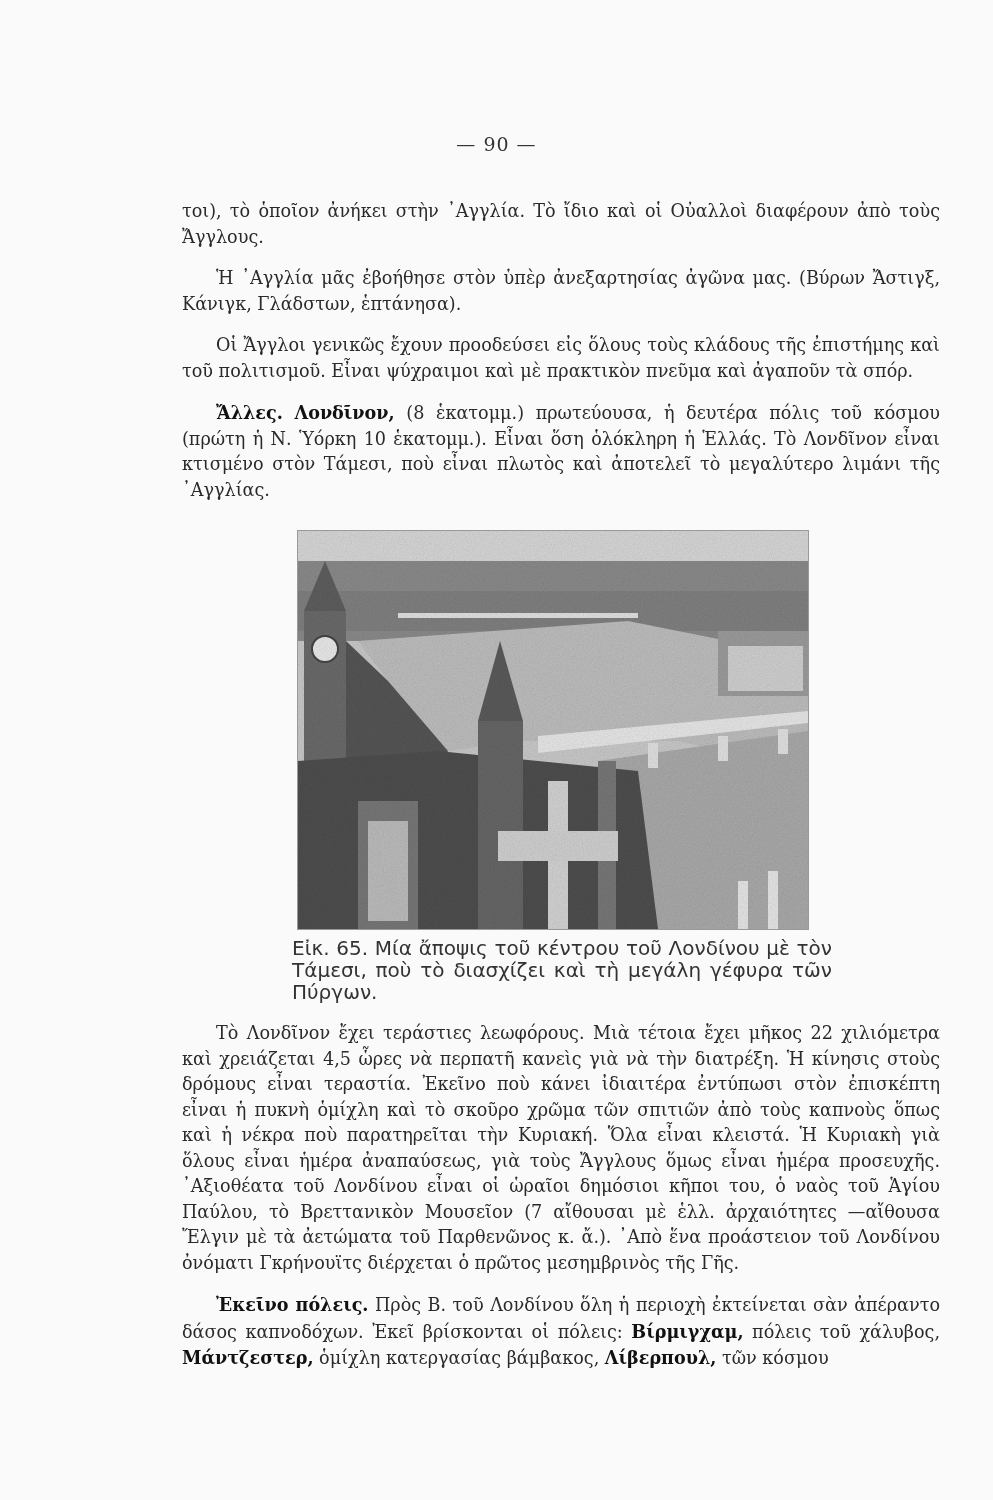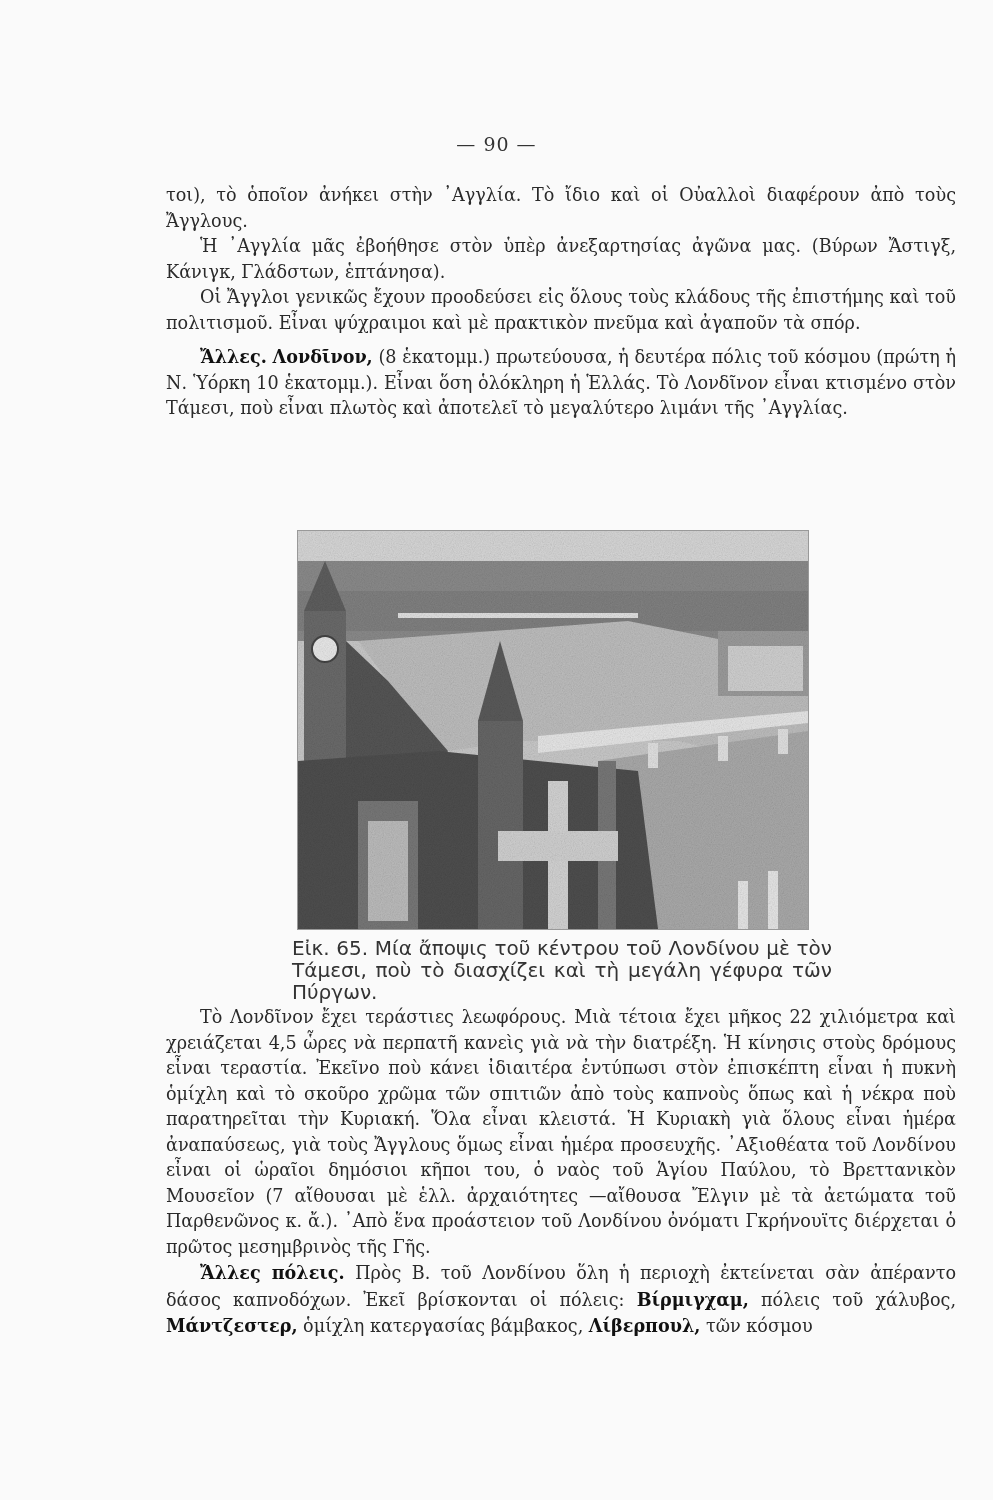--- a/index.html
+++ b/index.html
@@ -2,21 +2,21 @@
 <html><head>
 <meta charset="utf-8">
 <style>
   html, body { margin: 0; padding: 0; background: #fafafa; }
   body { width: 993px; height: 1500px; position: relative; overflow: hidden;
          font-family: "DejaVu Serif", "Liberation Serif", serif; color: #2a2a2a; }
   .page-number { position: absolute; left: 0; width: 993px; top: 133px; text-align: center;
                  font-size: 19px; letter-spacing: 1px; color: #333; }
   .text-block { position: absolute; left: 166px; width: 790px; font-size: 17.6px;
                 line-height: 25.5px; text-align: justify; }
-  .para { margin: 0; }
+  .para { margin: 16px; }
   .indent { text-indent: 34px; }
   .bold { font-weight: bold; color: #111; }
   .figure { position: absolute; left: 297px; top: 530px; width: 510px; height: 398px;
             background: #b9b9b9; overflow: hidden; border: 1px solid #999; }
   .figure svg { display: block; width: 100%; height: 100%; }
   .caption { position: absolute; left: 292px; top: 937px; width: 540px;
              font-family: "DejaVu Sans", "Liberation Sans", sans-serif; font-size: 20px;
              line-height: 22px; color: #333; text-align: justify; }
 </style>
 </head>
@@ -80,14 +80,14 @@
       <rect x="440" y="350" width="10" height="48" fill="#e5e5e5"></rect>
       <rect x="470" y="340" width="10" height="58" fill="#e5e5e5"></rect>
     </g>
   </svg>
 </div>
 
 <div class="caption">Εἰκ. 65. Μία ἄποψις τοῦ κέντρου τοῦ Λονδίνου μὲ τὸν Τάμεσι, ποὺ τὸ διασχίζει καὶ τὴ μεγάλη γέφυρα τῶν Πύργων.</div>
 
 <div class="text-block" style="top:1005px;">
   <p class="para indent">Τὸ Λονδῖνον ἔχει τεράστιες λεωφόρους. Μιὰ τέτοια ἔχει μῆκος 22 χιλιόμετρα καὶ χρειάζεται 4,5 ὧρες νὰ περπατῆ κανεὶς γιὰ νὰ τὴν διατρέξη. Ἡ κίνησις στοὺς δρόμους εἶναι τεραστία. Ἐκεῖνο ποὺ κάνει ἰδιαιτέρα ἐντύπωσι στὸν ἐπισκέπτη εἶναι ἡ πυκνὴ ὁμίχλη καὶ τὸ σκοῦρο χρῶμα τῶν σπιτιῶν ἀπὸ τοὺς καπνοὺς ὅπως καὶ ἡ νέκρα ποὺ παρατηρεῖται τὴν Κυριακή. Ὅλα εἶναι κλειστά. Ἡ Κυριακὴ γιὰ ὅλους εἶναι ἡμέρα ἀναπαύσεως, γιὰ τοὺς Ἄγγλους ὅμως εἶναι ἡμέρα προσευχῆς. ᾿Αξιοθέατα τοῦ Λονδίνου εἶναι οἱ ὡραῖοι δημόσιοι κῆποι του, ὁ ναὸς τοῦ Ἁγίου Παύλου, τὸ Βρεττανικὸν Μουσεῖον (7 αἴθουσαι μὲ ἑλλ. ἀρχαιότητες —αἴθουσα Ἔλγιν μὲ τὰ ἀετώματα τοῦ Παρθενῶνος κ. ἄ.). ᾿Απὸ ἕνα προάστειον τοῦ Λονδίνου ὀνόματι Γκρήνουϊτς διέρχεται ὁ πρῶτος μεσημβρινὸς τῆς Γῆς.</p>
-  <p class="para indent"><span class="bold">Ἄλλες πόλεις.</span><span> Πρὸς Β. τοῦ Λονδίνου ὅλη ἡ περιοχὴ ἐκτείνεται σὰν ἀπέραντο δάσος καπνοδόχων. Ἐκεῖ βρίσκονται οἱ πόλεις: </span><span class="bold">Βίρμιγχαμ,</span><span> πόλεις τοῦ χάλυβος, </span><span class="bold">Μάντζεστερ,</span><span> ὁμίχλη κατεργασίας βάμβακος, </span><span class="bold">Λίβερπουλ,</span><span> τῶν κόσμου</span></p>
+  <p class="para indent"><span class="bold">Ἐκεῖνο πόλεις.</span><span> Πρὸς Β. τοῦ Λονδίνου ὅλη ἡ περιοχὴ ἐκτείνεται σὰν ἀπέραντο δάσος καπνοδόχων. Ἐκεῖ βρίσκονται οἱ πόλεις: </span><span class="bold">Βίρμιγχαμ,</span><span> πόλεις τοῦ χάλυβος, </span><span class="bold">Μάντζεστερ,</span><span> ὁμίχλη κατεργασίας βάμβακος, </span><span class="bold">Λίβερπουλ,</span><span> τῶν κόσμου</span></p>
 </div>
 
 </body></html>

